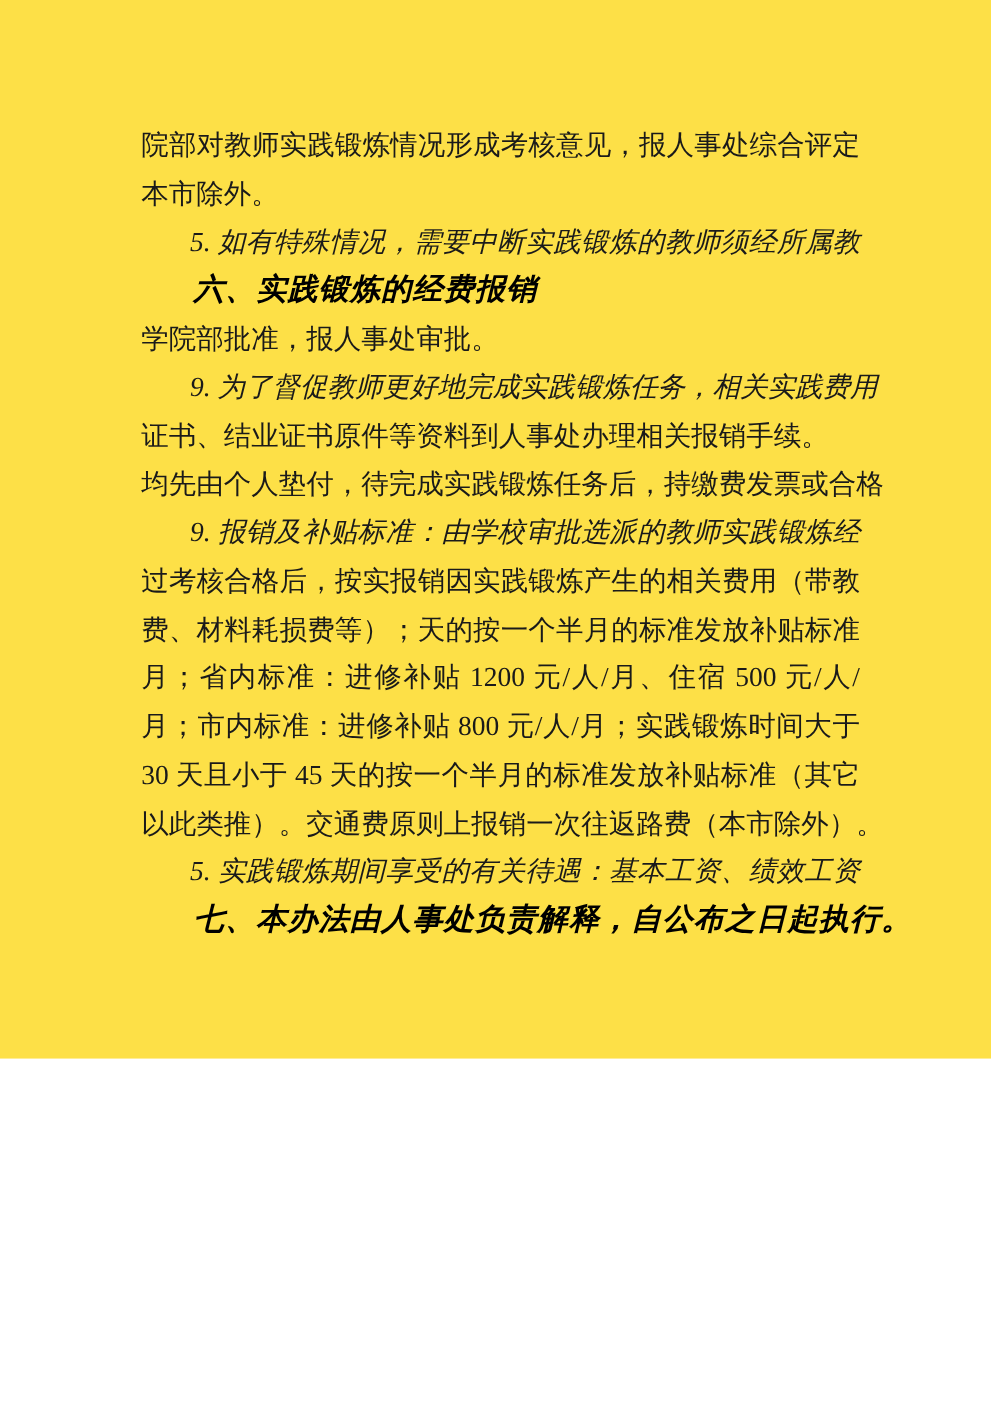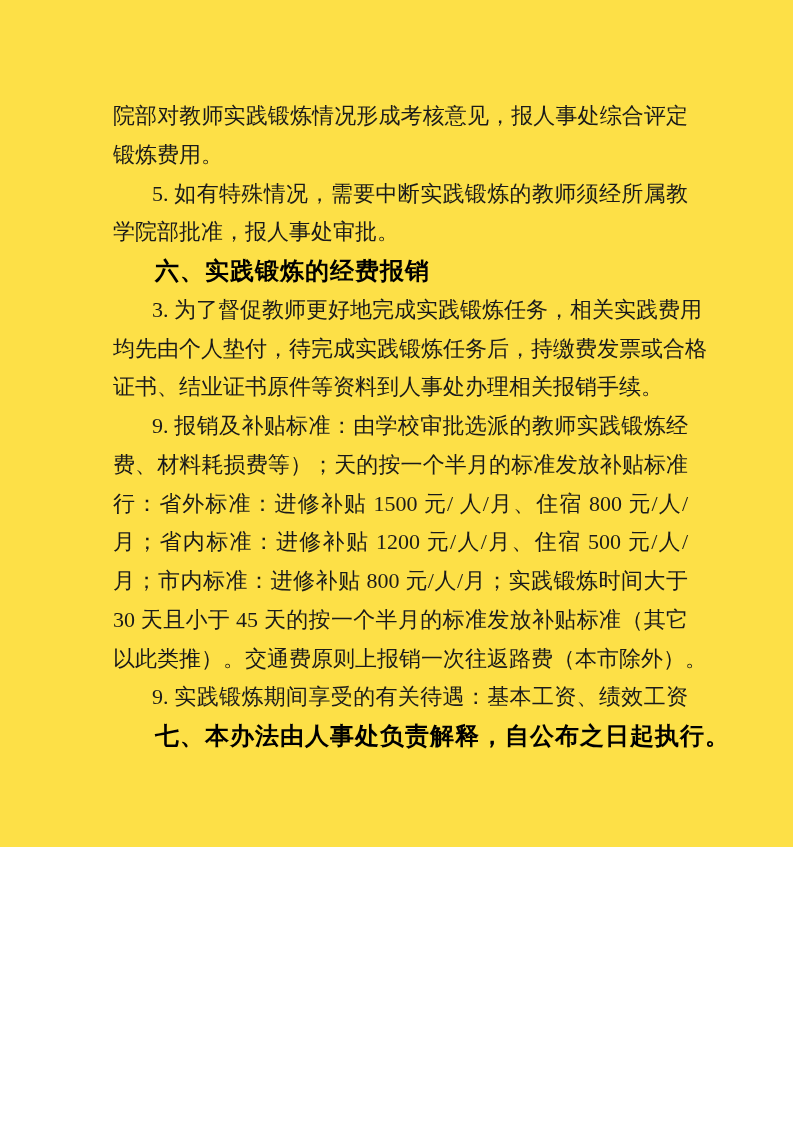--- a/index.html
+++ b/index.html
@@ -32,20 +32,21 @@
     text-align: justify;
     text-align-last: justify;
     color: #1a1a1a;
   }
   .line.short {
     text-align: left;
     text-align-last: left;
   }
   .line.indent {
     padding-left: 39px;
+    font-style: italic;
   }
   .line.heading {
     font-family: "Liberation Sans", "DejaVu Sans", sans-serif;
     font-weight: bold;
     font-size: 24px;
     letter-spacing: 1px;
     color: #000000;
     text-align: left;
     text-align-last: left;
     padding-left: 42px;
@@ -62,31 +63,31 @@
     font-family: "Liberation Serif", "DejaVu Serif", serif;
   }
 </style>
 </head>
 <body>
 
 <div class="page">
   <div class="text-block">
 
   <div class="line">院部对教师实践锻炼情况形成考核意见，报人事处综合评定</div>
-      <div class="line short">锻炼费用。</div>
+      <div class="line short">本市除外。</div>
       <div class="line indent">5. 如有特殊情况，需要中断实践锻炼的教师须经所属教</div>
+      <div class="line heading short indent">六、实践锻炼的经费报销</div>
       <div class="line short">学院部批准，报人事处审批。</div>
-      <div class="line heading short indent">六、实践锻炼的经费报销</div>
-      <div class="line indent">3. 为了督促教师更好地完成实践锻炼任务，相关实践费用</div>
+      <div class="line indent">9. 为了督促教师更好地完成实践锻炼任务，相关实践费用</div>
+      <div class="line short">证书、结业证书原件等资料到人事处办理相关报销手续。</div>
       <div class="line">均先由个人垫付，待完成实践锻炼任务后，持缴费发票或合格</div>
-      <div class="line short">证书、结业证书原件等资料到人事处办理相关报销手续。</div>
       <div class="line indent">9. 报销及补贴标准：由学校审批选派的教师实践锻炼经</div>
+      <div class="line">过考核合格后，按实报销因实践锻炼产生的相关费用（带教</div>
       <div class="line">费、材料耗损费等）；天的按一个半月的标准发放补贴标准</div>
-      <div class="line">行：省外标准：进修补贴 1500 元/ 人/月、住宿 800 元/人/</div>
       <div class="line">月；省内标准：进修补贴 1200 元/人/月、住宿 500 元/人/</div>
       <div class="line">月；市内标准：进修补贴 800 元/人/月；实践锻炼时间大于</div>
       <div class="line">30 天且小于 45 天的按一个半月的标准发放补贴标准（其它</div>
       <div class="line short">以此类推）。交通费原则上报销一次往返路费（本市除外）。</div>
-      <div class="line indent">9. 实践锻炼期间享受的有关待遇：基本工资、绩效工资</div>
+      <div class="line indent">5. 实践锻炼期间享受的有关待遇：基本工资、绩效工资</div>
       <div class="line heading short indent">七、本办法由人事处负责解释，自公布之日起执行。</div>
     </div>
   <div class="footer">- 5 -</div>
 </div>
 
 </body></html>

